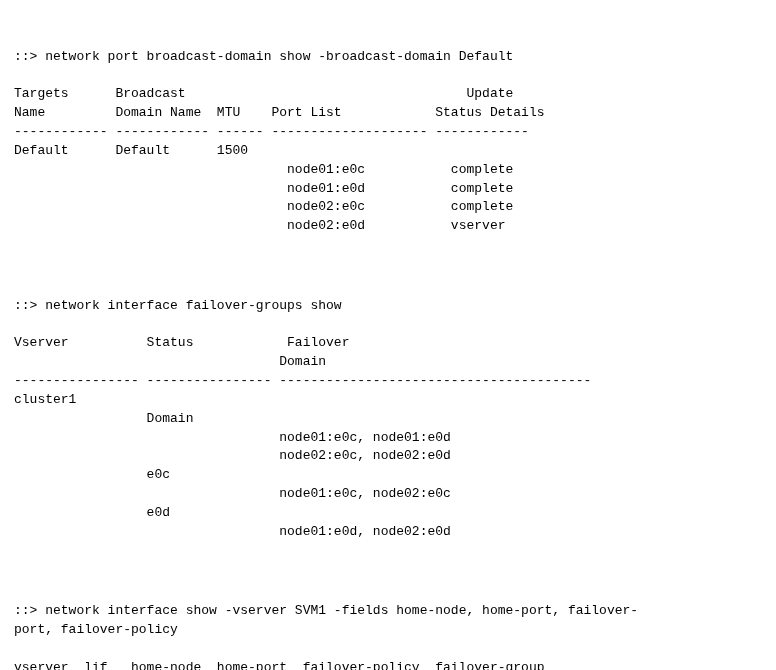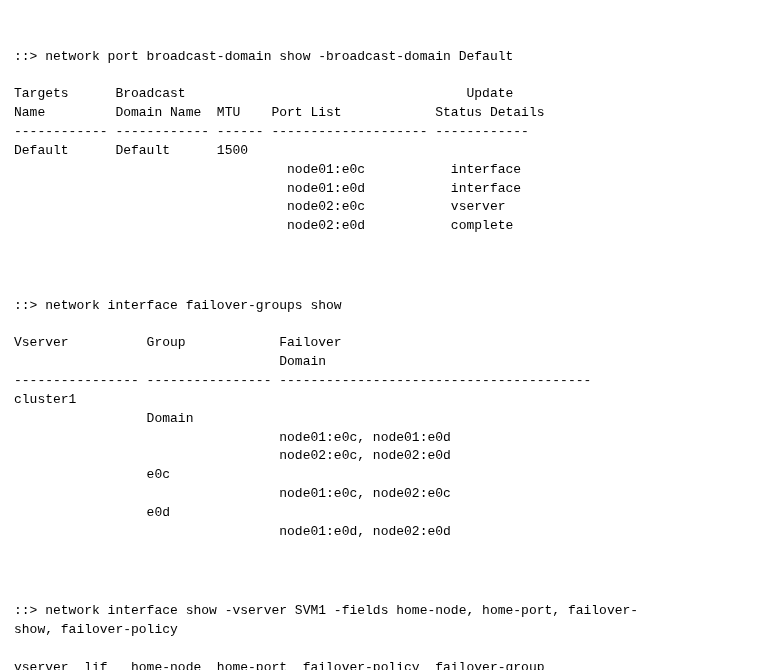--- a/index.html
+++ b/index.html
@@ -28,45 +28,45 @@
 <body>
 
 <div class="terminal-block">
 <div class="section">
 <span>::&gt; network port broadcast-domain show -broadcast-domain Default</span>
 
 <span>Targets      Broadcast                                    Update</span>
 <span>Name         Domain Name  MTU    Port List            Status Details</span>
 <span>------------ ------------ ------ -------------------- ------------</span>
 <span>Default      Default      1500</span>
-<span>                                   node01:e0c           interface</span>
-<span>                                   node01:e0d           interface</span>
-<span>                                   node02:e0c           vserver</span>
-<span>                                   node02:e0d           complete</span>
+<span>                                   node01:e0c           complete</span>
+<span>                                   node01:e0d           complete</span>
+<span>                                   node02:e0c           complete</span>
+<span>                                   node02:e0d           vserver</span>
 </div>
 
 <div class="section">
 <span>::&gt; network interface failover-groups show</span>
 
-<span>Vserver          Group            Failover</span>
+<span>Vserver          Status            Failover</span>
 <span>                                  Domain</span>
 <span>---------------- ---------------- ----------------------------------------</span>
 <span>cluster1</span>
 <span>                 Domain</span>
 <span>                                  node01:e0c, node01:e0d</span>
 <span>                                  node02:e0c, node02:e0d</span>
 <span>                 e0c</span>
 <span>                                  node01:e0c, node02:e0c</span>
 <span>                 e0d</span>
 <span>                                  node01:e0d, node02:e0d</span>
 </div>
 
 <div class="section">
 <span>::&gt; network interface show -vserver SVM1 -fields home-node, home-port, failover-</span>
-<span>show, failover-policy</span>
+<span>port, failover-policy</span>
 
 <span>vserver  lif   home-node  home-port  failover-policy  failover-group</span>
 
 
 
 
 
 </div>
 </div>
 

